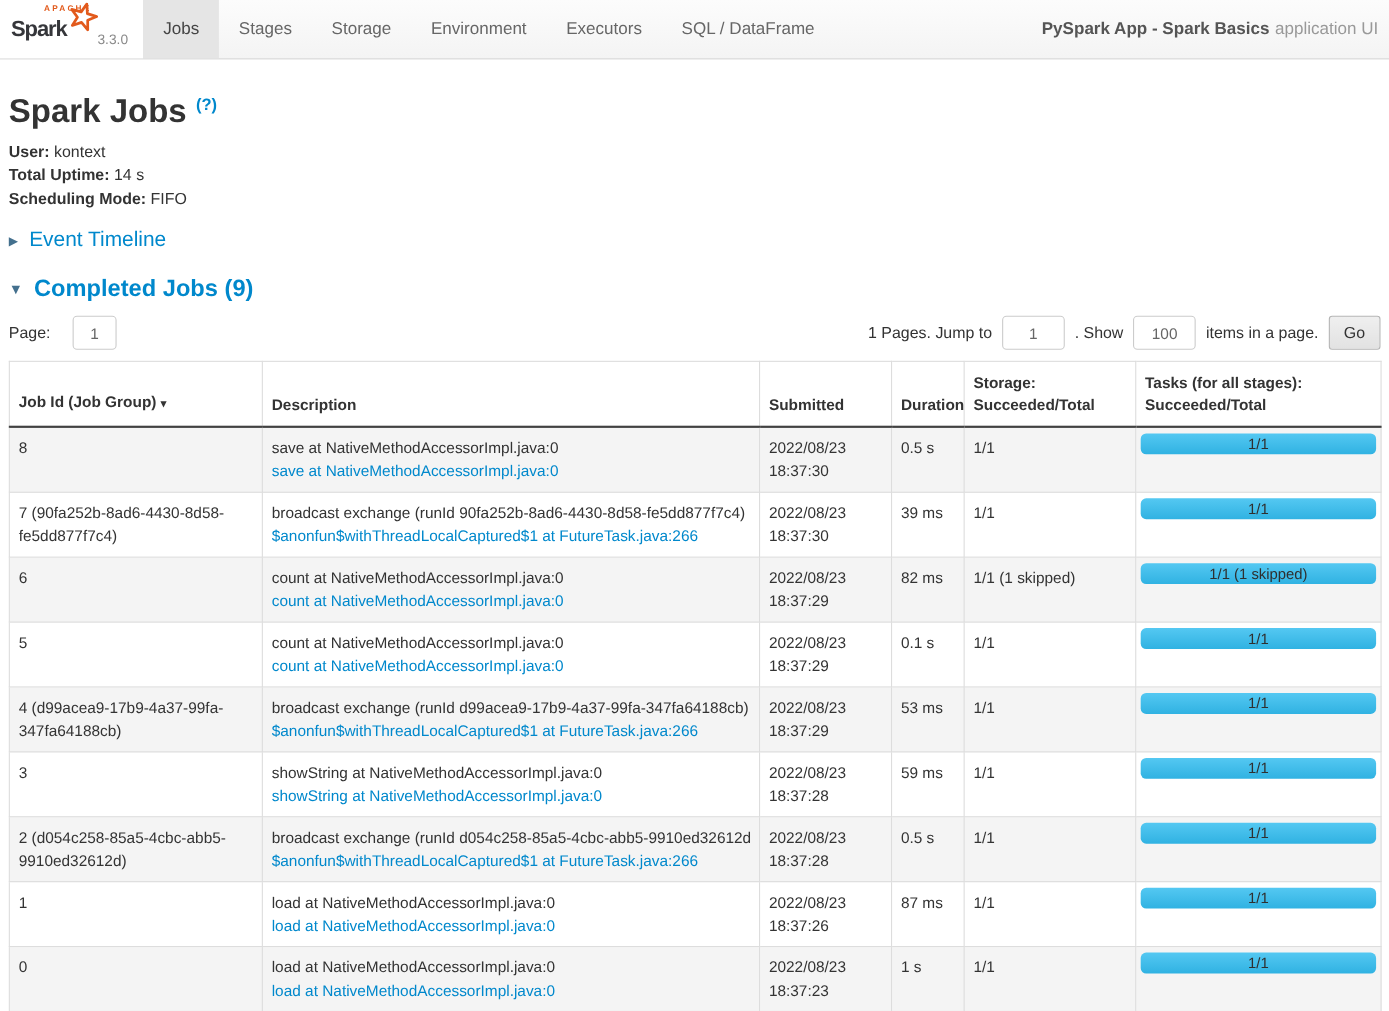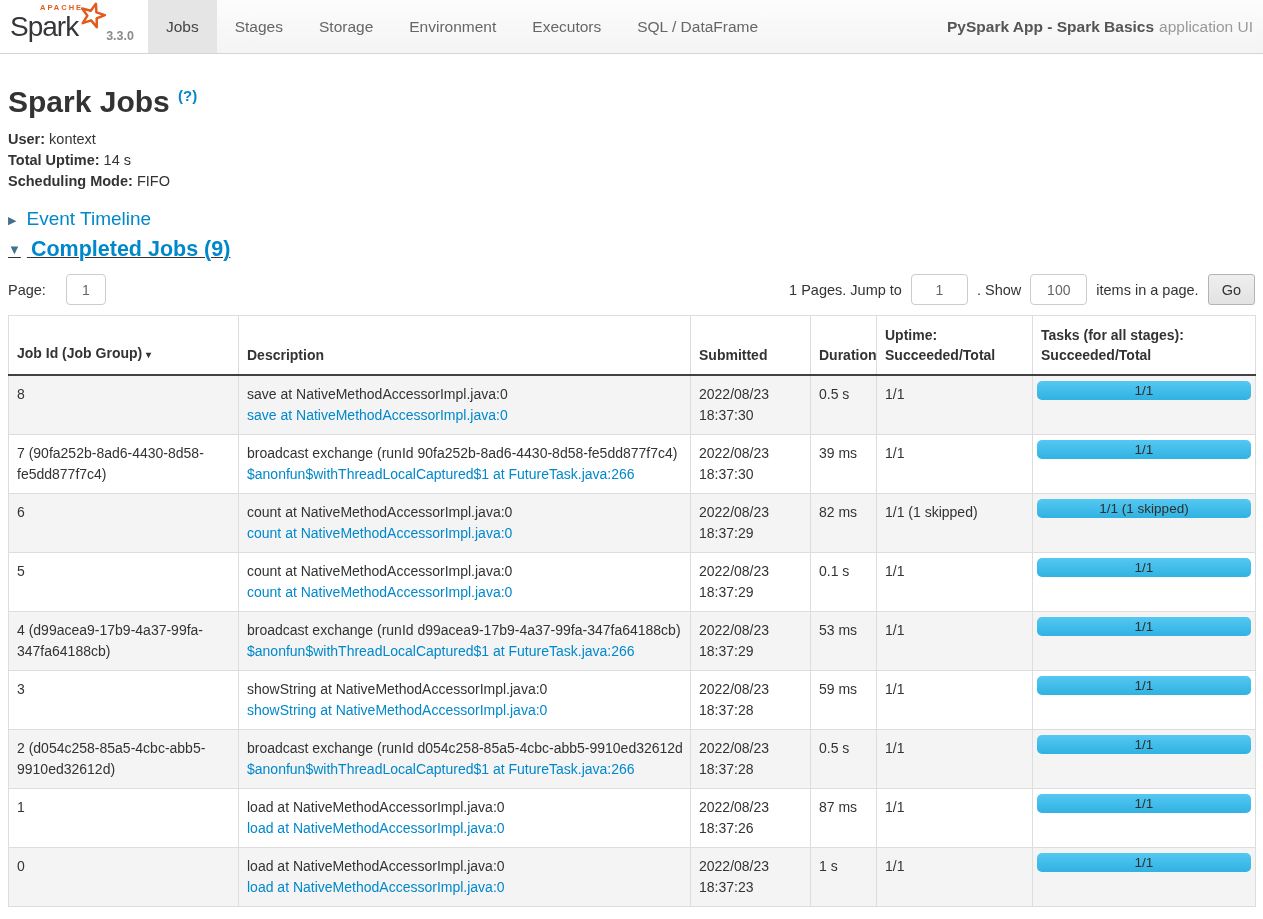--- a/index.html
+++ b/index.html
@@ -15,41 +15,41 @@
     margin:0; width:1263px; background:#fff; color:#333;
     font-family:"Liberation Sans", sans-serif; font-size:14.5px;
   }
   
   .navbar{display:flex; align-items:stretch; height:54px;
     background:linear-gradient(#fcfcfc,#f4f4f4); border-bottom:1px solid #d5d5d5;}
   .brand{display:flex; align-items:center; padding:0 14px 0 10px; background:#fff;}
   .logo{position:relative; padding-right:22px;}
   .logo .apache{position:absolute; top:3px; left:30px; font-size:7.5px; font-weight:bold;
     letter-spacing:2px; color:var(--brand-orange);}
-  .logo .name{font-size:28px; font-weight:normal; color:#35363a; letter-spacing:-1px; line-height:54px;}
+  .logo .name{font-size:20px; font-weight:bold; color:#35363a; letter-spacing:-1px; line-height:54px;}
   .logo .star{position:absolute; top:2px; right:-6px;}
-  .version{color:#8a8a8a; font-size:12.5px; font-weight:bold; margin:18px 0 0 6px;}
+  .version{color:#8a8a8a; font-size:12.5px; font-weight:normal; margin:18px 0 0 6px;}
   .nav-tabs{display:flex; align-items:stretch;}
   .nav-tab{display:flex; align-items:center; padding:0 18px; color:#666; font-size:15.5px;
     text-decoration:none; cursor:pointer;}
   .nav-tab.active{background:var(--active-tab-bg); color:#444;text-align:right;}
   .app-title{margin-left:auto; display:flex; align-items:center; padding-right:10px;
     font-size:15.5px; color:#999; white-space:nowrap;}
   .app-title strong{color:#555; margin-right:5px;}
   
   .content{padding:0 8px 24px 8px;}
   .page-title{font-size:30px; font-weight:bold; margin:24px 0 10px; color:#333;}
   .page-title sup a{font-size:15px; color:var(--link-color); text-decoration:none; font-weight:bold;}
   .summary{list-style:none; margin:6px 0 16px; padding:0; line-height:21px;}
   .summary strong{color:#333;}
   .summary .link-label{color:var(--link-color); cursor:pointer;}
   .expand-toggle{margin:16px 0 4px; cursor:pointer;}
   .expand-toggle .tri{color:#44708e; font-size:11px; margin-right:6px; vertical-align:1px;}
   .expand-toggle a{color:var(--link-color); text-decoration:none; font-size:19px;}
-  .completed-heading{margin:7px 0 12px; cursor:pointer;text-decoration:underline;}
+  .completed-heading{margin:20px 0 12px; cursor:pointer;}
   .completed-heading .tri{color:#44708e; font-size:13px; margin-right:6px; vertical-align:2px;}
   .completed-heading a{color:var(--link-color); text-decoration:none; font-size:21.5px; font-weight:bold;}
   
   .pagination-row{display:flex; align-items:center; justify-content:space-between; margin:10px 0;}
   .page-left{display:flex; align-items:center; gap:20px;}
   .page-right{display:flex; align-items:center; gap:9px; color:#333;}
   .page-input, .jump-input{height:31px; border:1px solid #ccc; border-radius:4px;
     text-align:center; color:#666; font-size:14px; font-family:inherit;}
   .page-input{width:40px;}
   .jump-input{width:57px;}
@@ -166,21 +166,21 @@
     <thead>
       <tr>
         <th>
           <span>Job Id (Job Group)</span>
           <span class="sort-arrow">▾</span>
         </th>
         <th>Description</th>
         <th>Submitted</th>
         <th>Duration</th>
         <th>
-          <div>Uptime:</div>
+          <div>Storage:</div>
           <div>Succeeded/Total</div>
         </th>
         <th>
           <div>Tasks (for all stages):</div>
           <div>Succeeded/Total</div>
         </th>
       </tr>
     </thead>
     <tbody>
   <tr>

